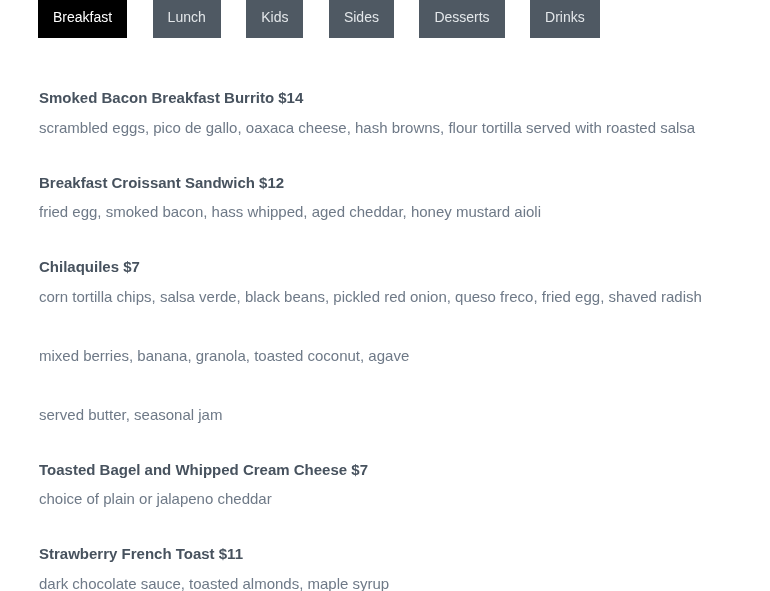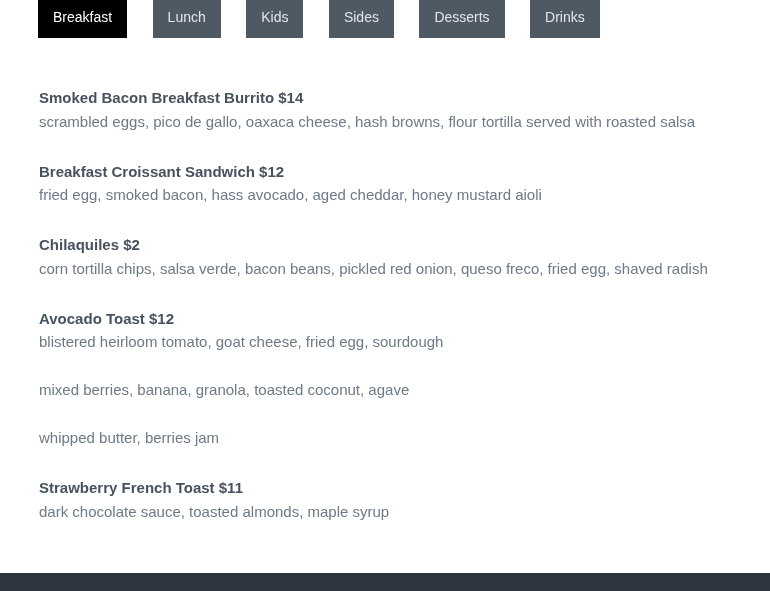--- a/index.html
+++ b/index.html
@@ -58,21 +58,21 @@
   .item h4 {
     margin: 0;
     font-size: 15px;
     line-height: 25.5px;
     font-weight: bold;
     color: #47525e;
   }
   .item p {
     margin: 0;
     font-size: 15px;
-    line-height: 22px;
+    line-height: 33px;
     color: #6e7987;
   }
   .item p:empty { display: none; }
   
   .footer {
     margin-top: auto;
     flex: 0 0 auto;
     height: 18px;
     width: 100%;
     background: #2e3440;
@@ -94,38 +94,38 @@
 
   <main class="menu">
 
     <div class="col">
       <article class="item">
         <h4>Smoked Bacon Breakfast Burrito $14</h4>
         <p>scrambled eggs, pico de gallo, oaxaca cheese, hash browns, flour tortilla served with roasted salsa</p>
       </article>
       <article class="item">
         <h4>Breakfast Croissant Sandwich $12</h4>
-        <p>fried egg, smoked bacon, hass avocado, aged cheddar, honey mustard aioli</p>
+        <p>fried egg, smoked bacon, hass whipped, aged cheddar, honey mustard aioli</p>
       </article>
       <article class="item">
-        <h4>Chilaquiles $2</h4>
-        <p>corn tortilla chips, salsa verde, bacon beans, pickled red onion, queso freco, fried egg, shaved radish</p>
-      </article>
-      <article class="item">
-        <h4>Avocado Toast $12</h4>
-        <p>blistered heirloom tomato, goat cheese, fried egg, sourdough</p>
+        <h4>Chilaquiles $7</h4>
+        <p>corn tortilla chips, salsa verde, black beans, pickled red onion, queso freco, fried egg, shaved radish</p>
       </article>
     </div>
 
     <div class="col">
       <article class="item">
         <p>mixed berries, banana, granola, toasted coconut, agave</p>
       </article>
       <article class="item">
-        <p>whipped butter, berries jam</p>
+        <p>served butter, seasonal jam</p>
+      </article>
+      <article class="item">
+        <h4>Toasted Bagel and Whipped Cream Cheese $7</h4>
+        <p>choice of plain or jalapeno cheddar</p>
       </article>
       <article class="item">
         <h4>Strawberry French Toast $11</h4>
         <p>dark chocolate sauce, toasted almonds, maple syrup</p>
       </article>
     </div>
 
   </main>
 
   <footer class="footer"></footer>

